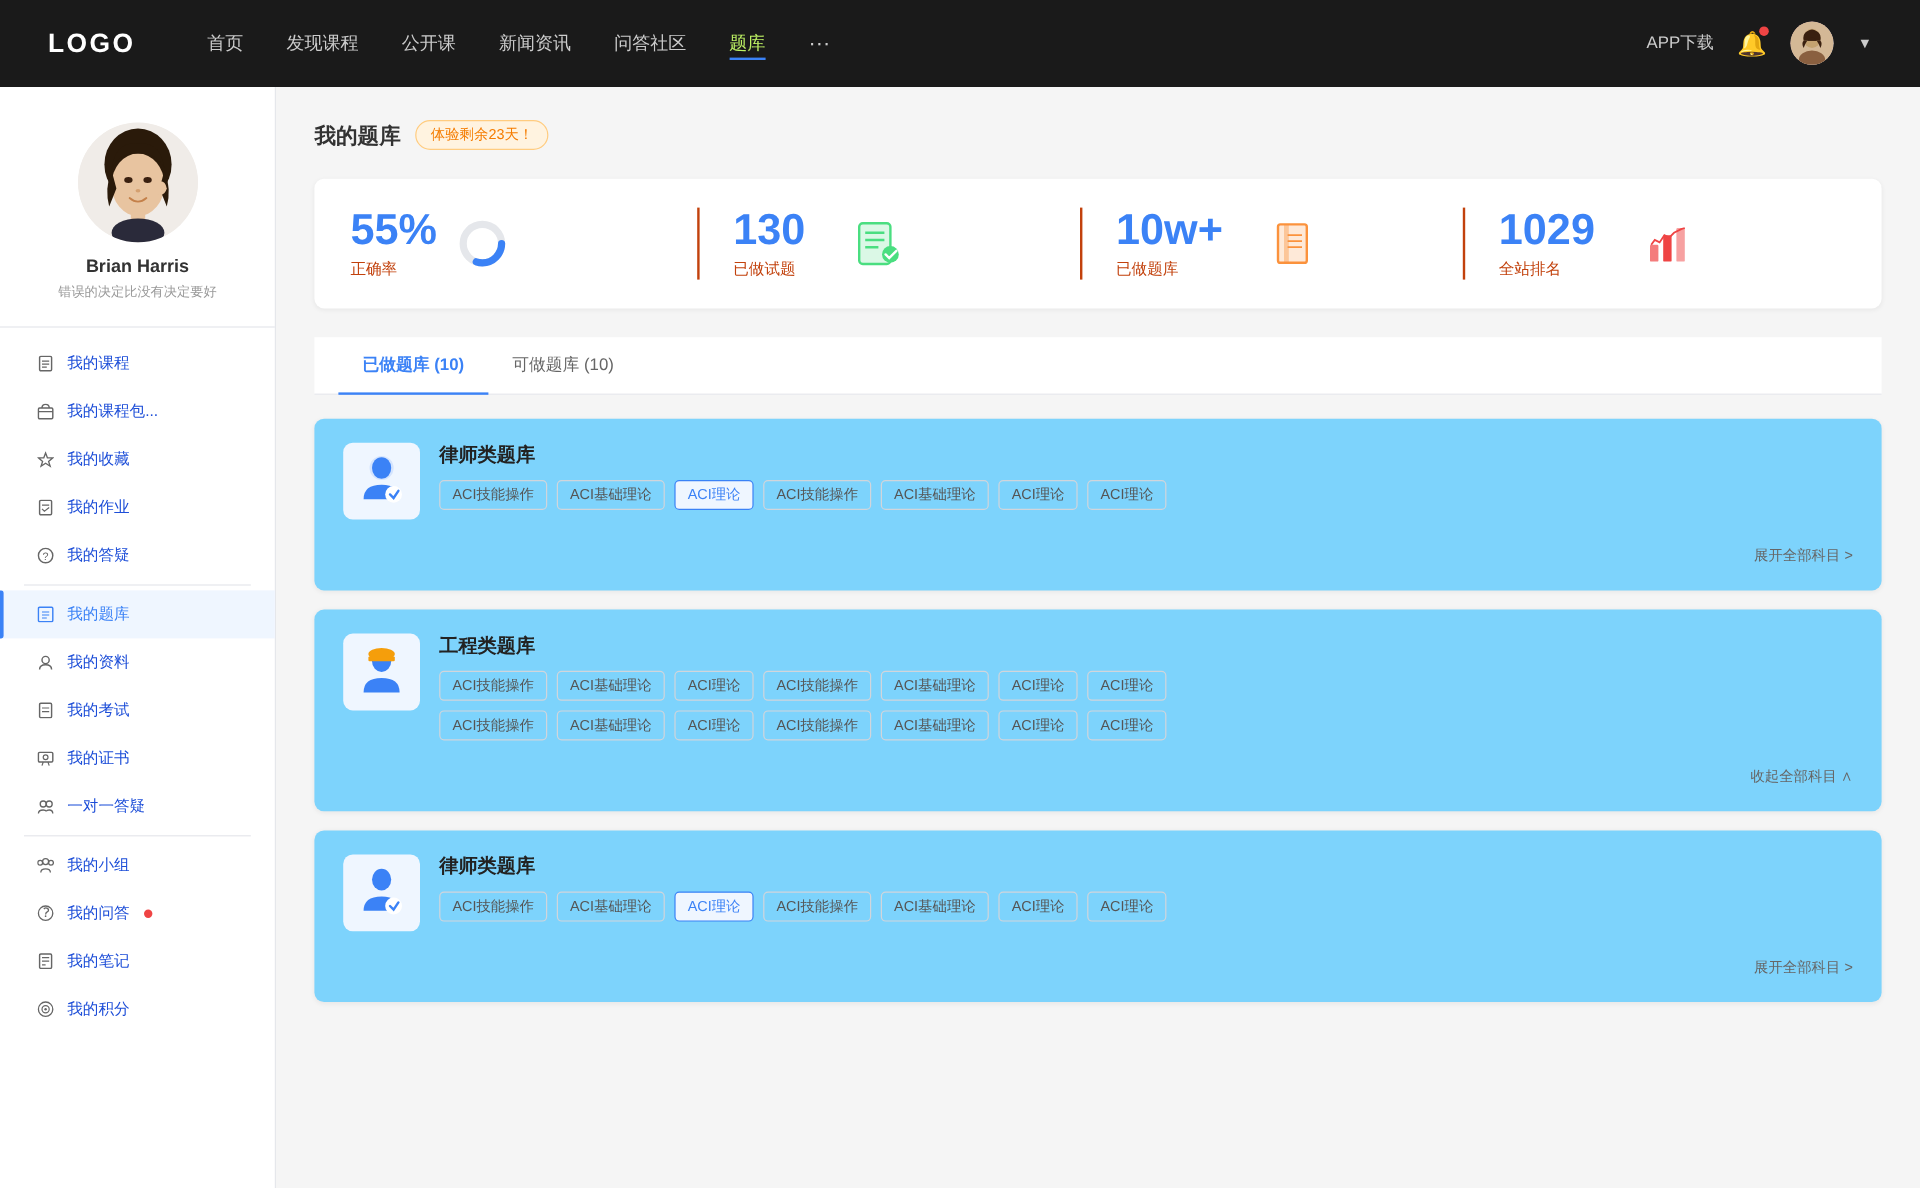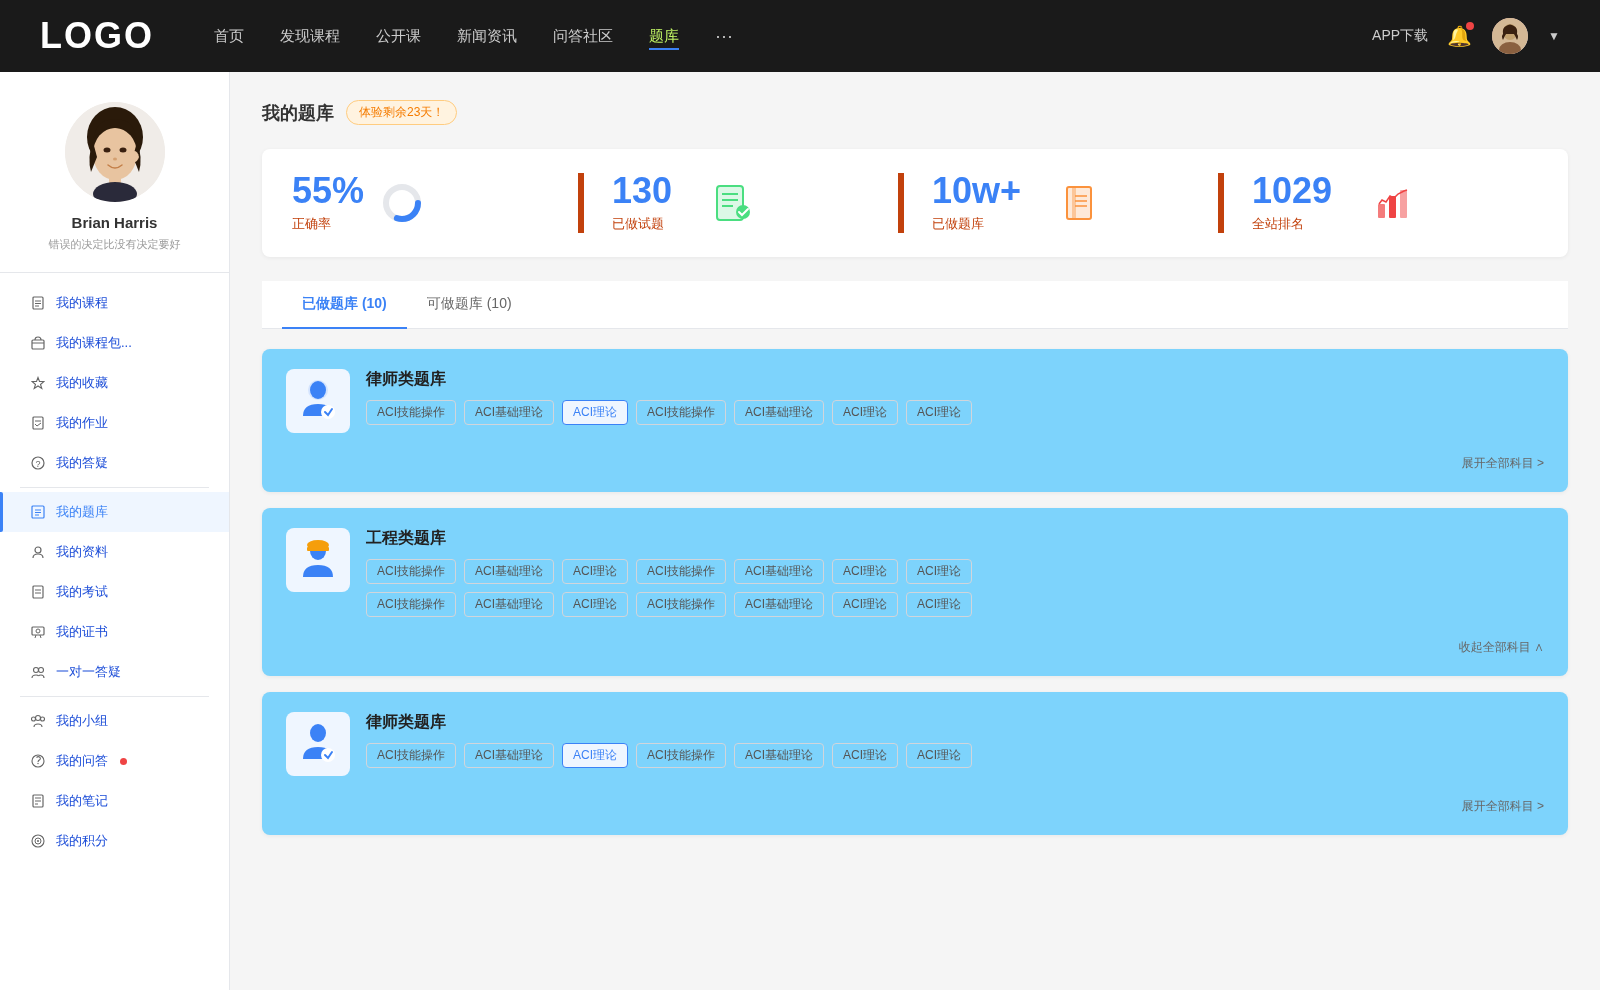--- a/index.html
+++ b/index.html
@@ -11,21 +11,21 @@
       height: 72px;
       display: flex;
       align-items: center;
       padding: 0 40px;
       position: fixed;
       top: 0; left: 0; right: 0;
       z-index: 100;
     }
     .nav-logo {
       color: white;
-      font-size: 36px;
+      font-size: 22px;
       font-weight: 700;
       letter-spacing: 2px;
       margin-right: 60px;
     }
     .nav-links {
       display: flex;
       align-items: center;
       gap: 36px;
       flex: 1;
     }
@@ -209,21 +209,21 @@
       box-shadow: 0 1px 4px rgba(0,0,0,0.06);
     }
     .stat-item {
       flex: 1;
       display: flex;
       align-items: center;
       gap: 16px;
       padding-right: 20px;
     }
     .stat-item + .stat-item {
-      border-left: 6px solid #c2410c;
+      border-left: 2px solid #c2410c;
       padding-left: 28px;
       gap: 39px;
     }
     .stat-text {}
     .stat-value {
       font-size: 36px;
       font-weight: 700;
       color: #3b82f6;
       line-height: 1;
       margin-bottom: 6px;

